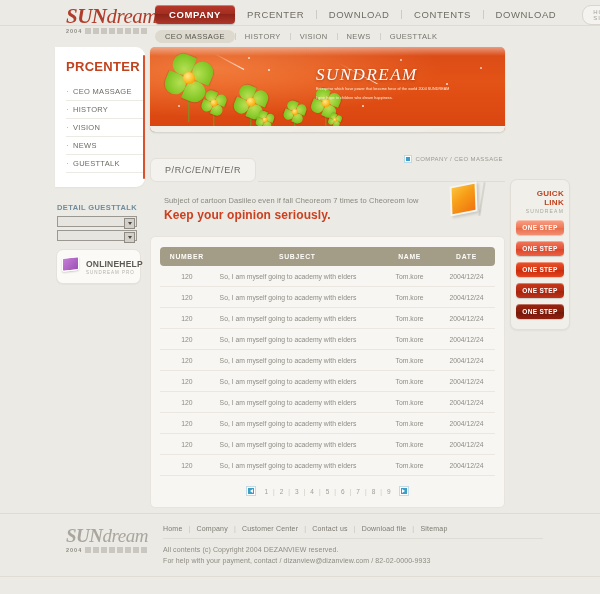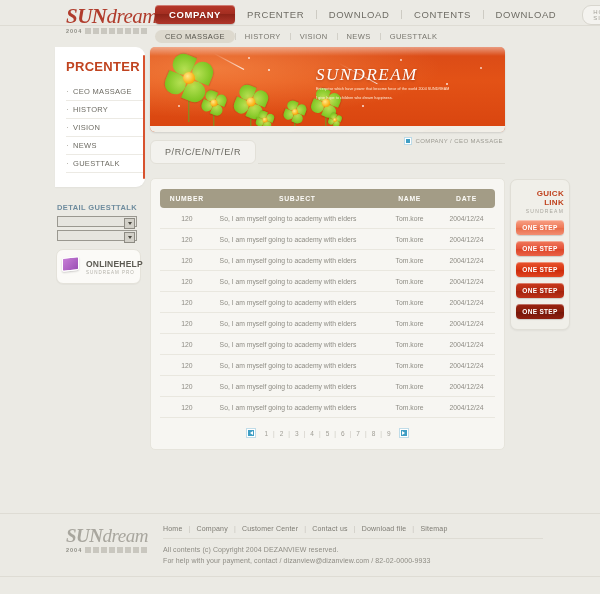--- a/index.html
+++ b/index.html
@@ -230,21 +230,21 @@
   }
   .crumb {
     position: absolute; right: 2px; top: -2px;
     font-size: 6px; color: #9c9a92; letter-spacing: 0.4px;
     display: flex; align-items: center; gap: 4px;
   }
   .crumb .sq {
     width: 6px; height: 6px; background: #3f9ec4; border: 1px solid #fff;
     box-shadow: 0 0 0 1px #bcdbe8;
   }
-  .prc-row { display: flex; align-items: flex-end; margin-top: 8px; }
+  .prc-row { display: flex; align-items: flex-end; margin-top: 26px; }
   .prc-tab {
     font-size: 9px; color: #6a6860; letter-spacing: 0.6px;
     background: #f3f2ee; border: 1px solid #e2e0d8;
     border-radius: 6px; padding: 6px 14px;
   }
   .prc-line { flex: 1; height: 1px; background: #dedcd4; margin-left: 2px; }
 
   .intro { margin: 14px 0 0 14px; position: relative; }
   .intro .l1 { font-size: 7.5px; color: #8a8880; letter-spacing: 0.1px; }
   .intro .l2 {
@@ -526,20 +526,30 @@
         <div class="crumb">
           <span class="sq"></span>
           <span>COMPANY / CEO MASSAGE</span>
         </div>
 
         <div class="prc-row">
           <div class="prc-tab">P/R/C/E/N/T/E/R</div>
           <div class="prc-line"></div>
         </div>
 
+        <div class="intro">
+          <div class="l1">Subject of cartoon Dasiileo even if fall Cheoreom 7 times to Cheoreom low</div>
+          <div class="l2">Keep your opinion seriously.</div>
+          <div class="intro-pic">
+            <div class="pic-rod"></div>
+            <div class="pic-frame">
+                <i></i>
+              </div>
+          </div>
+        </div>
 
         <div class="panel">
           <table class="list">
             <thead>
               <tr>
                 <th class="col-num">NUMBER</th>
                 <th class="col-sub">SUBJECT</th>
                 <th class="col-nam">NAME</th>
                 <th class="col-dat">DATE</th>
               </tr>

